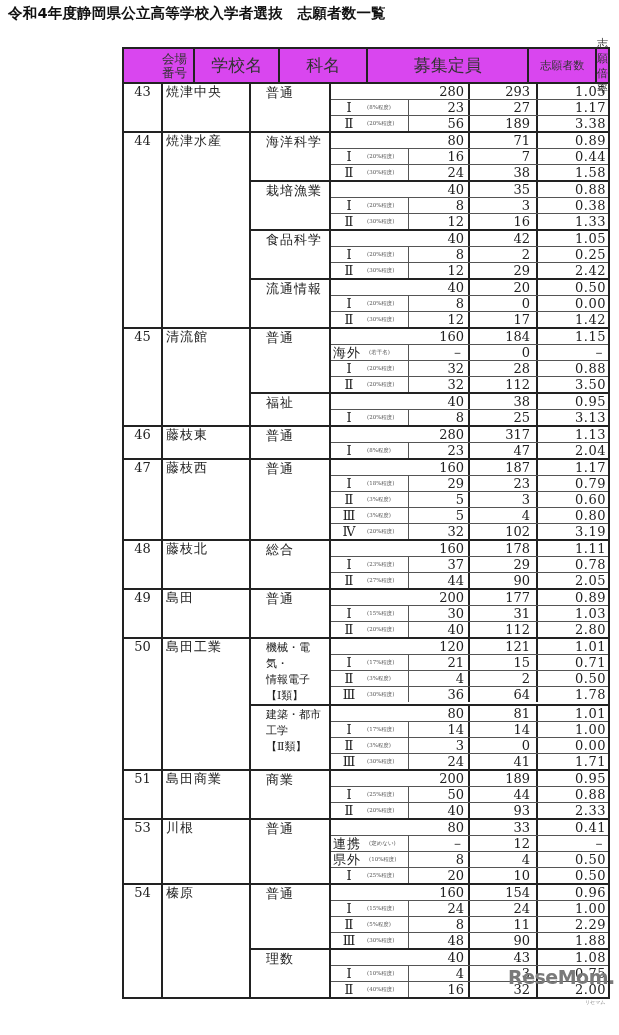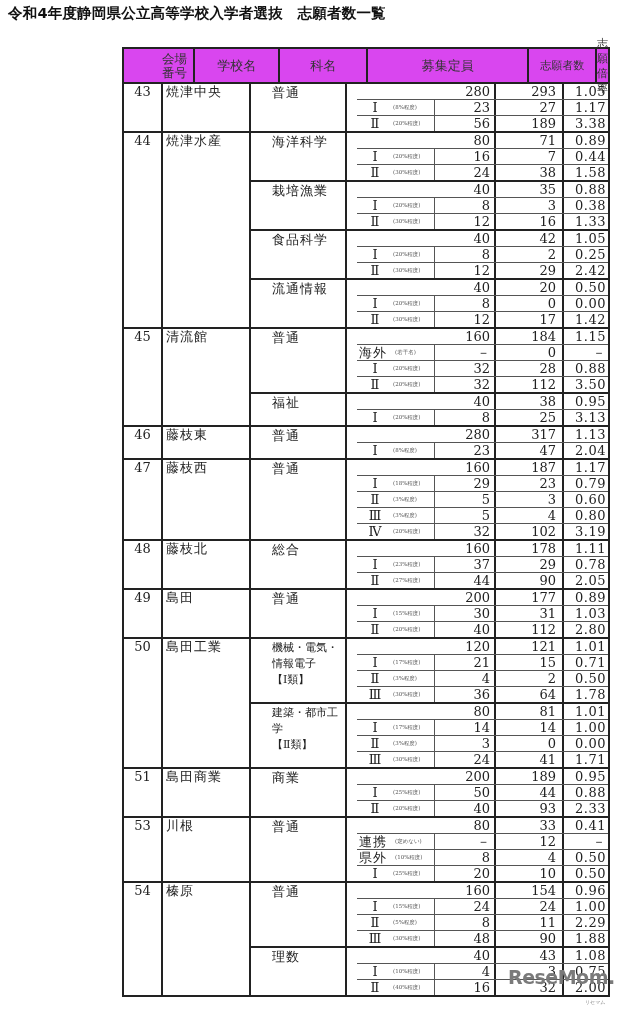--- a/index.html
+++ b/index.html
@@ -3,38 +3,38 @@
 <meta charset="utf-8">
 <style>
   html, body { margin:0; padding:0; background:#ffffff; }
   body { width:619px; height:1035px; position:relative; overflow:hidden;
          font-family:"DejaVu Serif","Liberation Serif",serif; color:#222; }
   .title { position:absolute; left:8px; top:4px; font-family:"DejaVu Sans","Liberation Sans",sans-serif;
            font-size:14.5px; font-weight:bold; color:#111; letter-spacing:0.2px; white-space:nowrap; }
   .tbl { position:absolute; left:122px; top:47px; width:488px; border:2px solid #222; box-sizing:border-box; }
   .hdr { display:flex; height:33px; background:#d946ef; border-bottom:2px solid #222;padding-left:32px; }
   .hdr div { box-sizing:border-box; border-right:2px solid #222; display:flex; align-items:center;
-             justify-content:center; font-size:13px; color:#333; text-align:center; line-height:15px; }
+             justify-content:center; font-size:17px; color:#333; text-align:center; line-height:15px; }
   .hdr div:last-child { border-right:none; }
   .c-num { width:39px; } .c-sch { width:86px; } .c-dep { width:88px; }
   .c-quota { width:162px; } .c-app { width:68px; } .c-rat { flex:1; }
   .hdr .c-app, .hdr .c-rat { font-size:11px; }
   .school { display:flex; border-bottom:2px solid #222; }
   .school:last-child { border-bottom:none; }
   .s-num { width:39px; box-sizing:border-box; border-right:2px solid #222; text-align:center;
            font-size:13px; padding-top:1px; line-height:14px; }
   .s-name { width:88px; box-sizing:border-box; border-right:2px solid #222; font-size:13px;
             padding:1px 0 0 3px; line-height:14px; letter-spacing:1px; }
   .s-depts { flex:1; display:flex; flex-direction:column; }
   .dept { display:flex; border-bottom:2px solid #222; }
   .dept:last-child { border-bottom:none; }
-  .d-name { width:96px; box-sizing:border-box; border-right:2px solid #222; font-size:13px;
-            padding:1px 0 0 21px; line-height:16px; letter-spacing:1px; white-space:pre-line; }
+  .d-name { width:80px; box-sizing:border-box; border-right:2px solid #222; font-size:13px;
+            padding:1px 0 0 15px; line-height:16px; letter-spacing:1px; white-space:pre-line; }
   .d-name.small { font-size:11px; letter-spacing:0; }
-  .d-rows { flex:1; display:flex; flex-direction:column;margin-left:10px; }
+  .d-rows { flex:1; display:flex; flex-direction:column; }
   .row { display:flex; height:16px; border-bottom:1px solid #555; box-sizing:border-box; }
   .row:last-child { border-bottom:none; height:15px; }
   .r-quota { width:139px; box-sizing:border-box; border-right:2px solid #222; display:flex; }
   .r-sub { width:78px; box-sizing:border-box; border-right:1px solid #555; display:flex; align-items:center; }
   .r-sub .lab { width:36px; text-align:center; font-size:13px; line-height:14px; }
   .r-sub .lab.kanji { text-align:left; padding-left:2px; letter-spacing:1px; }
   .r-sub .note { font-size:5.5px; color:#555; white-space:nowrap; }
   .r-qval { flex:1; text-align:right; padding-right:4px; font-size:13px; line-height:15px; }
   .r-quota.total .r-qval { padding-right:4px; }
   .r-app { width:68px; box-sizing:border-box; border-right:2px solid #222; text-align:right;

